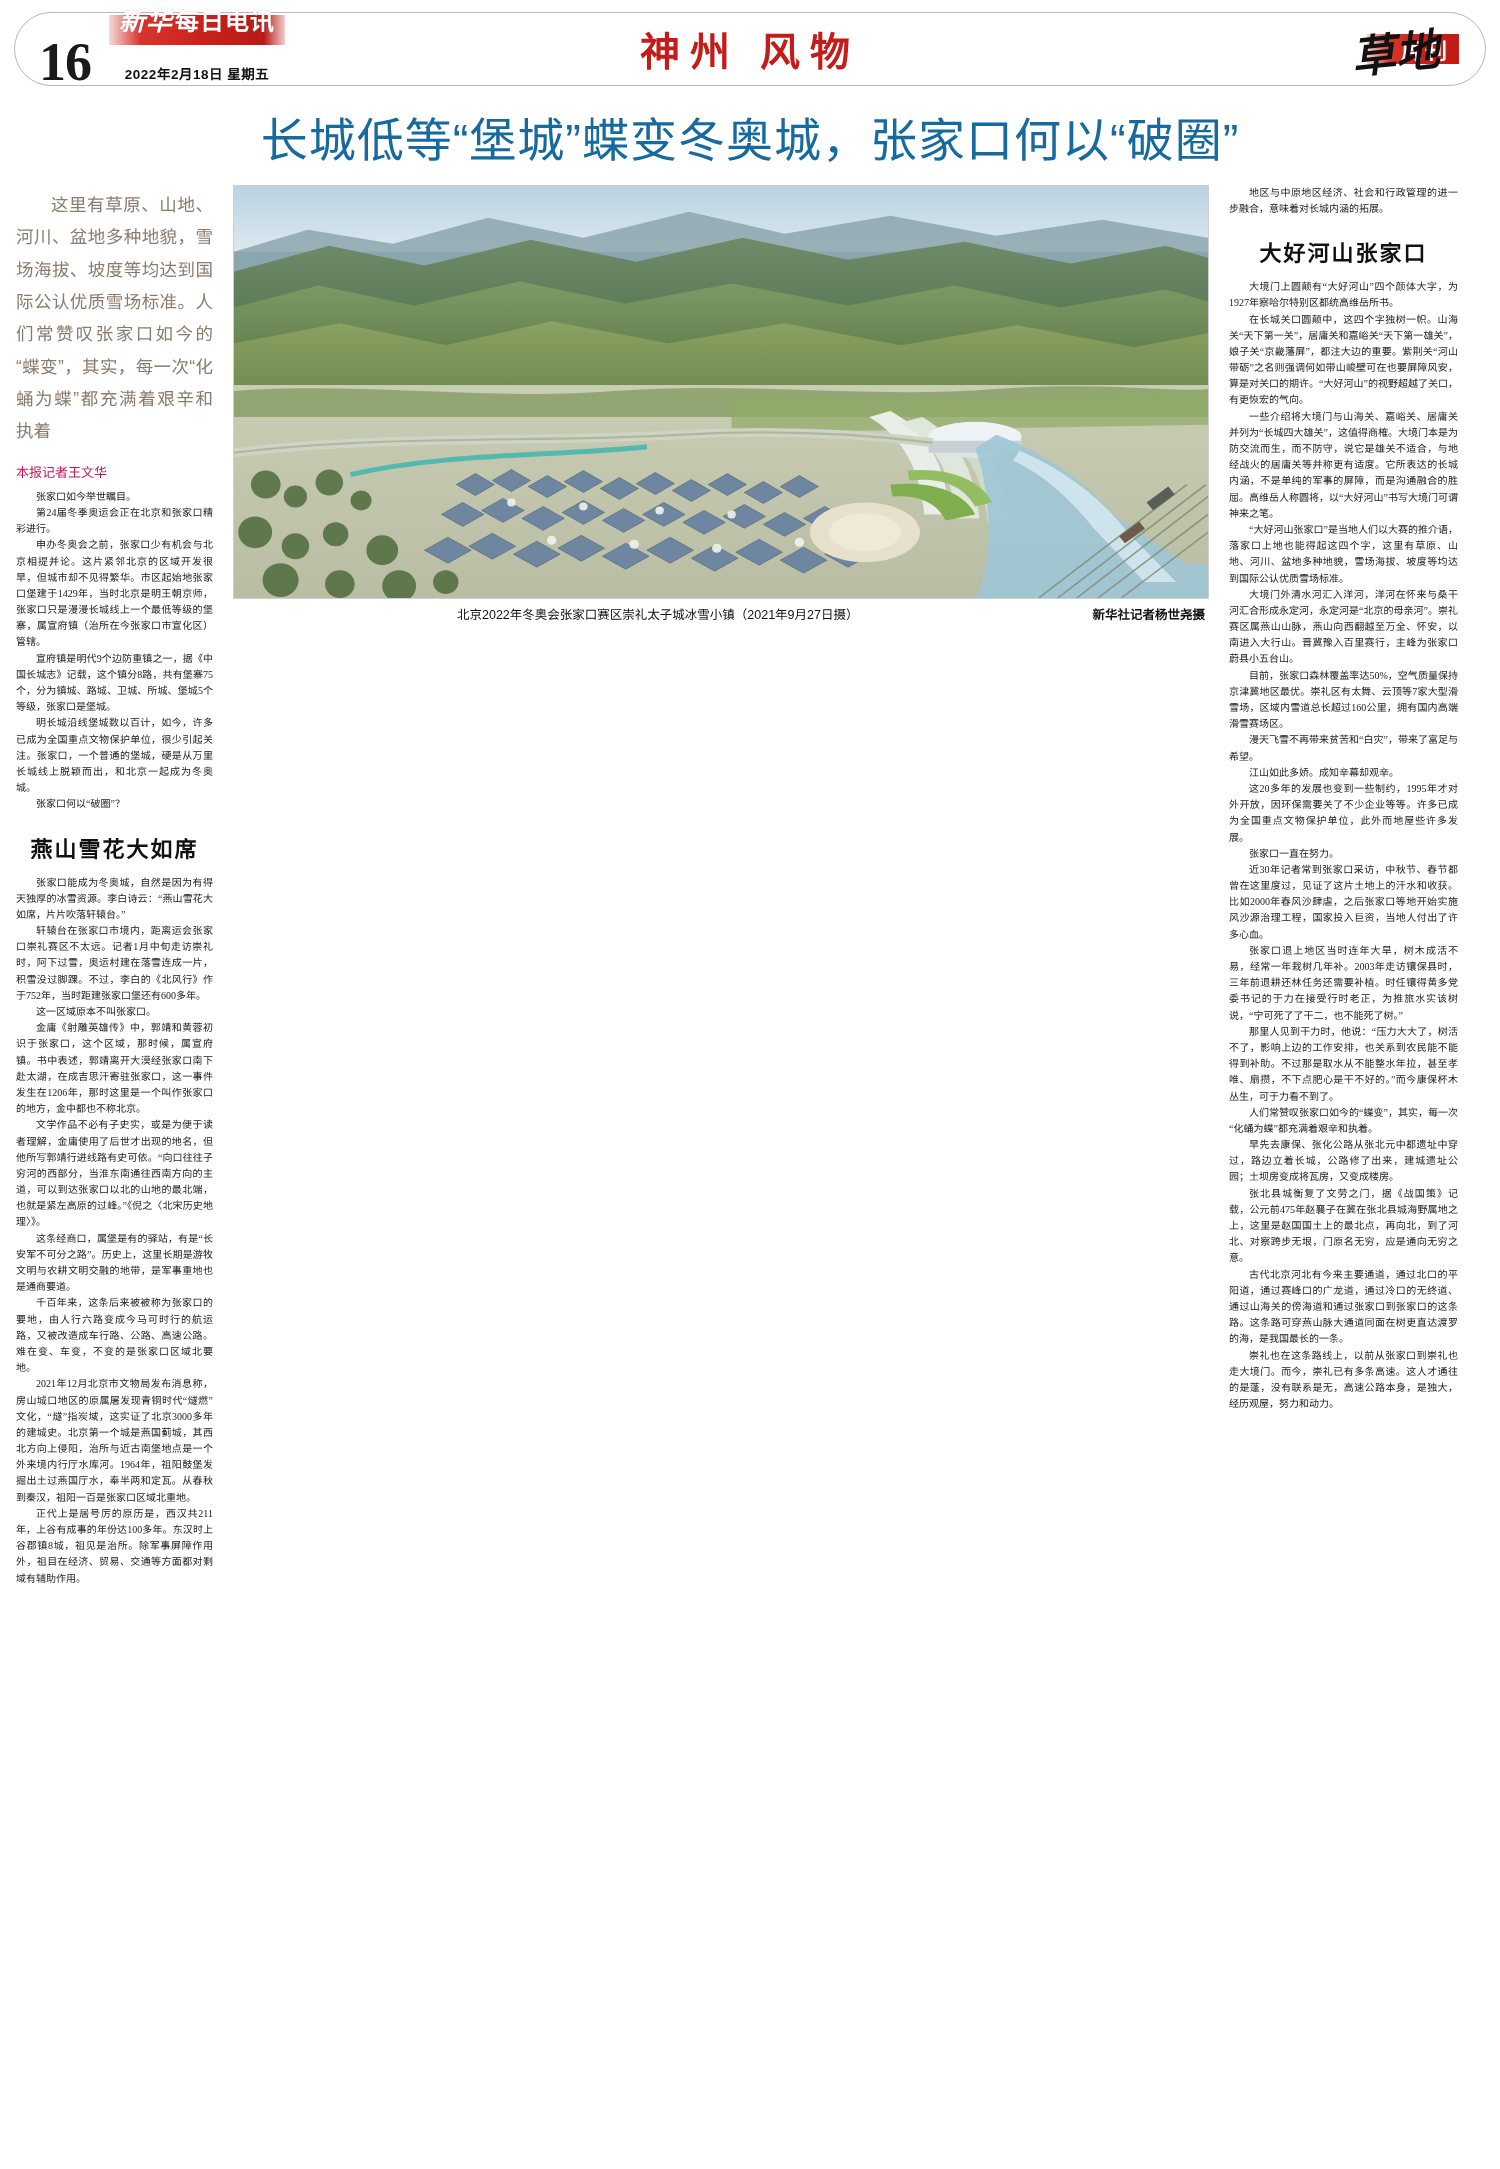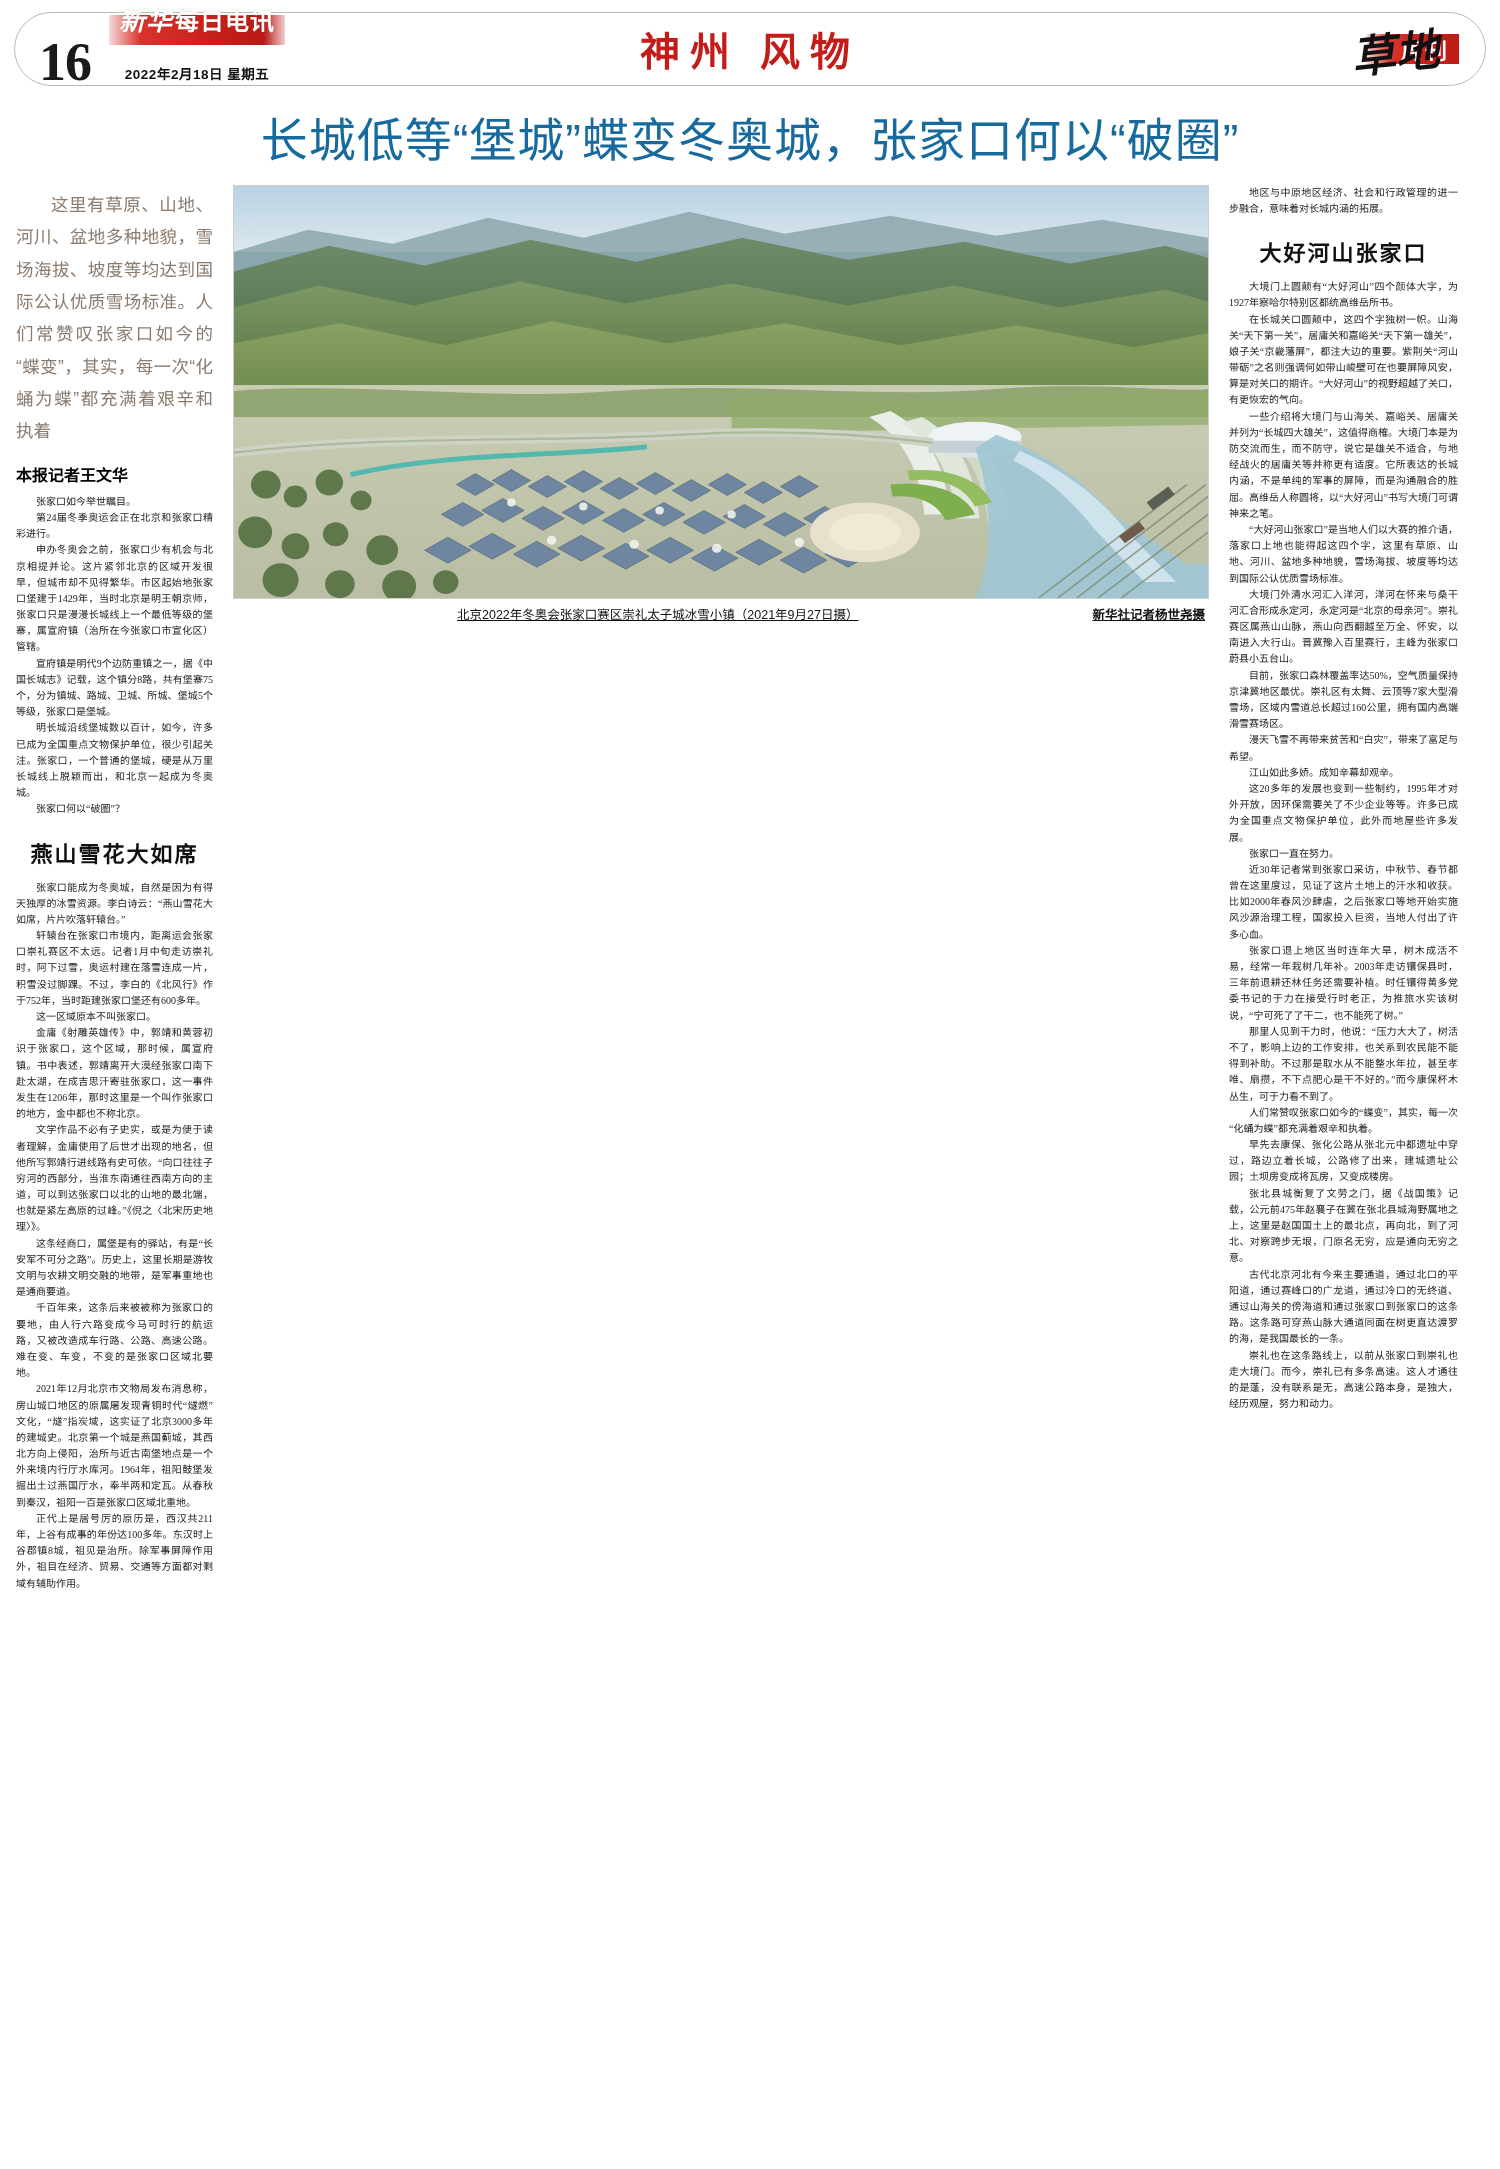--- a/index.html
+++ b/index.html
@@ -95,21 +95,21 @@
   
   .lead{
     color:#8a7b6e;
     font-family:"Liberation Sans","DejaVu Sans",sans-serif;
     font-size:17.5px;line-height:1.85;text-align:justify;
     margin-top:4px;margin-bottom:14px;
     text-indent:2em;
   }
   .byline{
     font-family:"Liberation Sans","DejaVu Sans",sans-serif;
-    font-weight:bold;font-size:16px;color:#000000;margin-bottom:8px;
+    font-weight:normal;font-size:13px;color:#be185d;margin-bottom:8px;
   }
 
   p.bd{
     font-size:10px;line-height:1.62;text-align:justify;
     margin:0;text-indent:2em;color:#1b1b1b;
     font-family:"Liberation Serif","DejaVu Serif",serif;
   }
 
   h3.sec{
     text-align:center;
@@ -124,21 +124,21 @@
     margin-bottom:6px;
   }
   .photo{
     width:100%;height:414px;position:relative;overflow:hidden;
     background:#7ea8c4;
     border:1px solid #cfcfcf;box-sizing:border-box;
   }
   .caption-row{
     display:flex;justify-content:space-between;align-items:baseline;
     font-family:"Liberation Sans","DejaVu Sans",sans-serif;
-    font-size:12.5px;color:#111;margin-top:5px;padding:0 4px;text-decoration:underline;
+    font-size:12.5px;color:#111;margin-top:5px;padding:0 4px;
   }
   .caption-row .cap{flex:1;text-align:center;}
   .caption-row .credit{white-space:nowrap;font-weight:bold;margin-left:14px;}
 
   
   .ph-svg{display:block;width:100%;height:100%;}
 </style>
 </head>
 <body>
 

